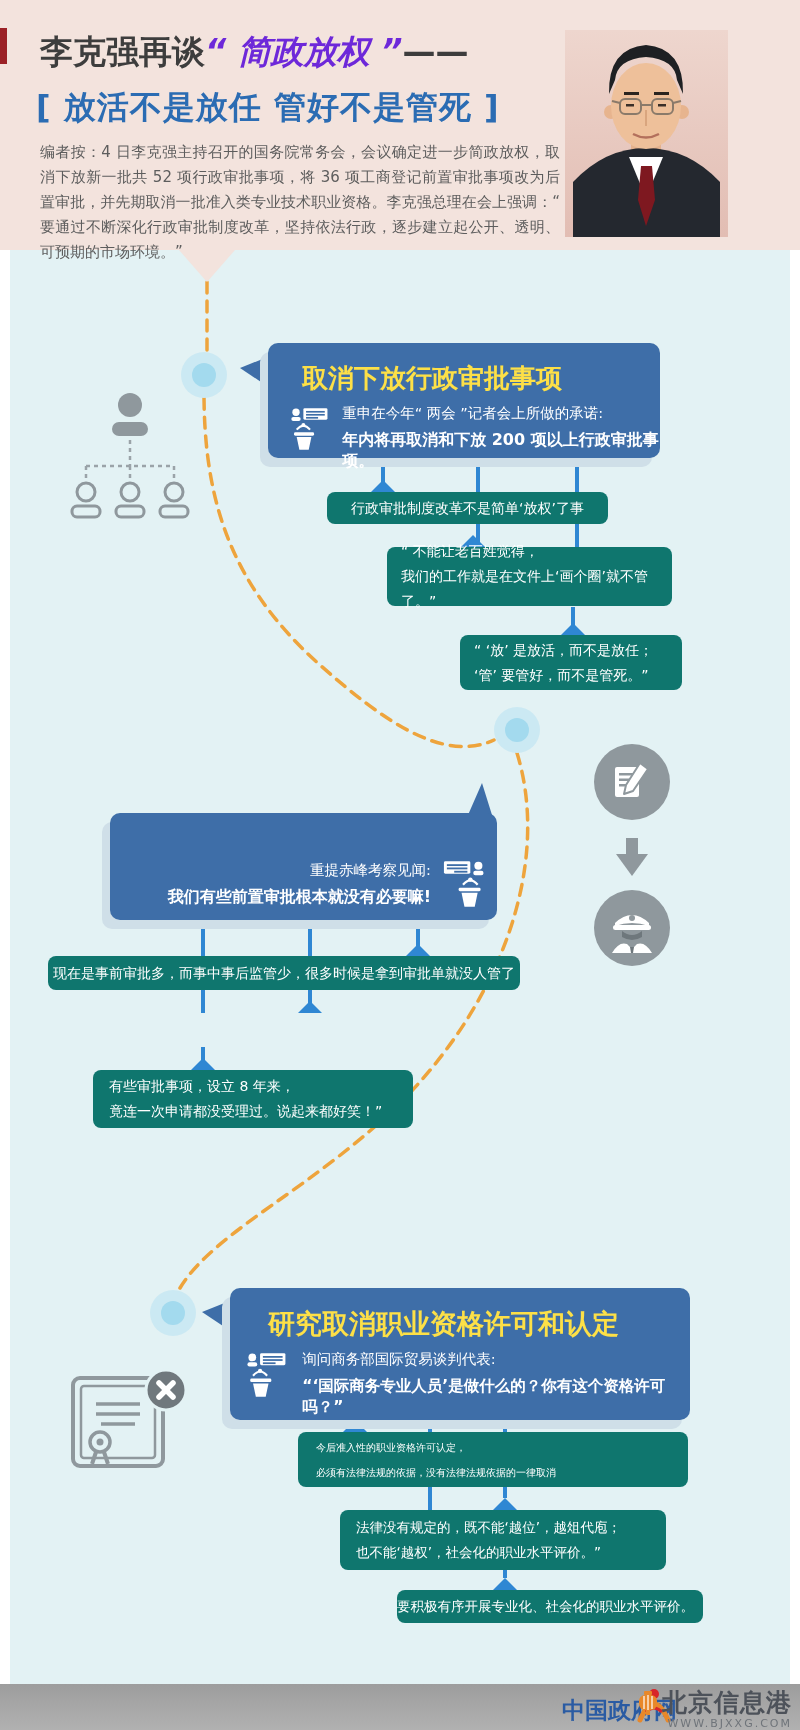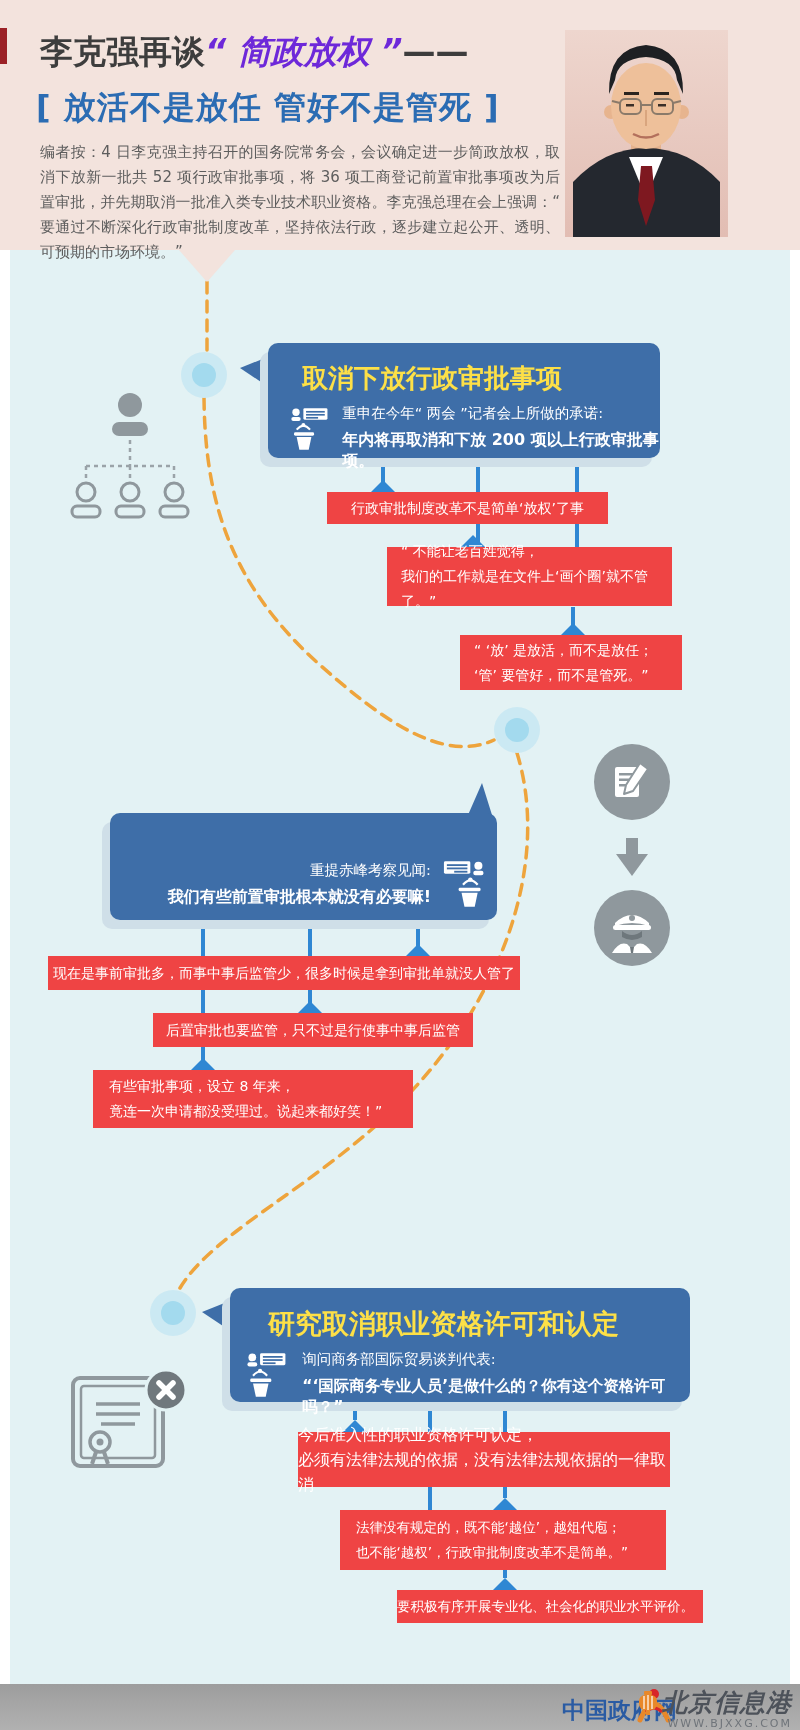--- a/index.html
+++ b/index.html
@@ -24,38 +24,38 @@
   .mbox{position:absolute;background:#3e6ea8;border-radius:10px;color:#ffffff;z-index:3;
         box-shadow:-8px 9px 0 0 #cfdfe8;}
   .mbox h2{margin:8px;font-weight:bold;color:#fde047;}
   .tail{position:absolute;width:0;height:0;z-index:3;}
   .tail-left{border-top:12px solid transparent;border-bottom:20px solid transparent;border-right:30px solid #3e6ea8;}
   .tail-up{border-left:14px solid transparent;border-right:10px solid transparent;border-bottom:32px solid #3e6ea8;}
   .introrow{display:flex;align-items:flex-start;}
   .ilines .l1{font-size:14.5px;}
   .ilines .l2{font-size:16px;font-weight:bold;margin-top:7px;}
   
-  .bubble{position:absolute;background:#ef4444;border-radius:0;color:#ffffff;z-index:3;
+  .bubble{position:absolute;background:#0f766e;border-radius:8px;color:#ffffff;z-index:3;
           display:flex;flex-direction:column;justify-content:center;}
   .bubble div{line-height:25px;}
   .conn{position:absolute;width:4px;background:#2f87d3;z-index:2;}
   .flare{position:absolute;width:0;height:0;z-index:2;
     border-left:12px solid transparent;border-right:12px solid transparent;border-bottom:12px solid #2f87d3;}
   
   .gicon{position:absolute;z-index:2;}
   .gcircle{position:absolute;width:76px;height:76px;border-radius:50%;background:#8f989d;z-index:2;
            display:flex;align-items:center;justify-content:center;}
   
   .footer{position:absolute;left:0;top:1684px;width:800px;height:46px;z-index:4;
           background:linear-gradient(#9d9d9d,#b1b1b1);}
   .gov-text{position:absolute;left:562px;top:1695px;font-size:23px;font-weight:bold;color:#2a5ba3;z-index:4;white-space:nowrap;}
   .gov-emblem{position:absolute;left:636px;top:1686px;z-index:5;}
   .watermark{position:absolute;right:8px;top:1686px;z-index:6;text-align:right;}
   .wm-row{display:flex;align-items:center;justify-content:flex-end;}
-  .wm-name{font-size:25px;font-weight:bold;color:#4d525a;letter-spacing:1px;white-space:nowrap;font-style:italic;}
+  .wm-name{font-size:25px;font-weight:bold;color:#4d525a;letter-spacing:1px;white-space:nowrap;}
   .wm-url{font-size:11px;color:#6f747a;letter-spacing:2px;margin-top:-2px;}
 </style>
 </head>
 <body>
 
 <div class="page">
 
   <div class="main-bg"></div>
 
   <svg class="flow-svg" viewBox="0 0 800 1730">
@@ -253,30 +253,27 @@
   <div class="flare" style="left:191px;top:1058px;"></div>
   <div class="conn" style="left:308px;top:920px;height:36px;"></div>
   <div class="conn" style="left:308px;top:990px;height:13px;"></div>
   <div class="flare" style="left:298px;top:1001px;"></div>
   <div class="conn" style="left:416px;top:920px;height:26px;"></div>
   <div class="flare" style="left:406px;top:944px;"></div>
 
   <div class="bubble" style="left:48px;top:956px;width:472px;height:34px;text-align:center;font-size:14px;">
     <div>现在是事前审批多，而事中事后监管少，很多时候是拿到审批单就没人管了</div>
   </div>
-  <div class="bubble" style="left:153px;top:1013px;width:320px;height:34px;text-align:center;font-size:14px;">
-    <div>后置审批也要监管，只不过是行使事中事后监管</div>
-  </div>
   <div class="bubble" style="left:93px;top:1070px;width:304px;height:58px;padding-left:16px;font-size:14px;">
     <div>有些审批事项，设立 8 年来，</div>
     <div>竟连一次申请都没受理过。说起来都好笑！”</div>
   </div>
 
   <div class="tail tail-left" style="left:202px;top:1300px;"></div>
-  <div class="mbox" style="left:230px;top:1288px;width:460px;height:114px;">
+  <div class="mbox" style="left:230px;top:1288px;width:460px;height:132px;">
     <h2 style="font-size:27px;padding:10px 0 0 30px;">研究取消职业资格许可和认定</h2>
     <div class="introrow" style="margin:6px 0 0 16px;">
       <svg width="44" height="50" viewBox="0 0 60 66">
         <circle cx="9" cy="8" r="5.5" fill="#ffffff"></circle>
         <rect x="2" y="15" width="14" height="6" rx="3" fill="#ffffff"></rect>
         <rect x="20" y="2" width="36" height="17" rx="2" fill="#ffffff"></rect>
         <rect x="24" y="6" width="28" height="2.5" fill="#3e6ea8"></rect>
         <rect x="24" y="10.5" width="28" height="2.5" fill="#3e6ea8"></rect>
         <rect x="24" y="15" width="18" height="2.5" fill="#3e6ea8"></rect>
         <path d="M10,34 q10,-12 20,0" stroke="#ffffff" stroke-width="3" fill="none"></path>
@@ -294,27 +291,27 @@
   <div class="conn" style="left:353px;top:1402px;height:18px;"></div>
   <div class="flare" style="left:343px;top:1420px;"></div>
   <div class="conn" style="left:428px;top:1402px;height:30px;"></div>
   <div class="conn" style="left:428px;top:1487px;height:23px;"></div>
   <div class="conn" style="left:503px;top:1402px;height:30px;"></div>
   <div class="conn" style="left:503px;top:1487px;height:11px;"></div>
   <div class="flare" style="left:493px;top:1498px;"></div>
   <div class="conn" style="left:503px;top:1570px;height:8px;"></div>
   <div class="flare" style="left:493px;top:1578px;"></div>
 
-  <div class="bubble" style="left:298px;top:1432px;width:372px;height:55px;font-size:16px;">
+  <div class="bubble" style="left:298px;top:1432px;width:372px;height:55px;padding-left:18px;font-size:10px;">
     <div>今后准入性的职业资格许可认定，</div>
     <div>必须有法律法规的依据，没有法律法规依据的一律取消</div>
   </div>
   <div class="bubble" style="left:340px;top:1510px;width:310px;height:60px;padding-left:16px;font-size:13.5px;">
     <div>法律没有规定的，既不能‘越位’，越俎代庖；</div>
-    <div>也不能‘越权’，行政审批制度改革不是简单。”</div>
+    <div>也不能‘越权’，社会化的职业水平评价。”</div>
   </div>
   <div class="bubble" style="left:397px;top:1590px;width:306px;height:33px;text-align:left;font-size:13.5px;">
     <div>要积极有序开展专业化、社会化的职业水平评价。</div>
   </div>
 
   <div class="footer"></div>
   <div class="gov-text">中国政府网</div>
   <svg class="gov-emblem" width="36" height="38" viewBox="0 0 36 38">
     <path d="M4,34 Q18,2 32,34" stroke="#e8882a" stroke-width="5" fill="none" stroke-linecap="round"></path>
     <circle cx="18" cy="8" r="5" fill="#d8262a"></circle>

